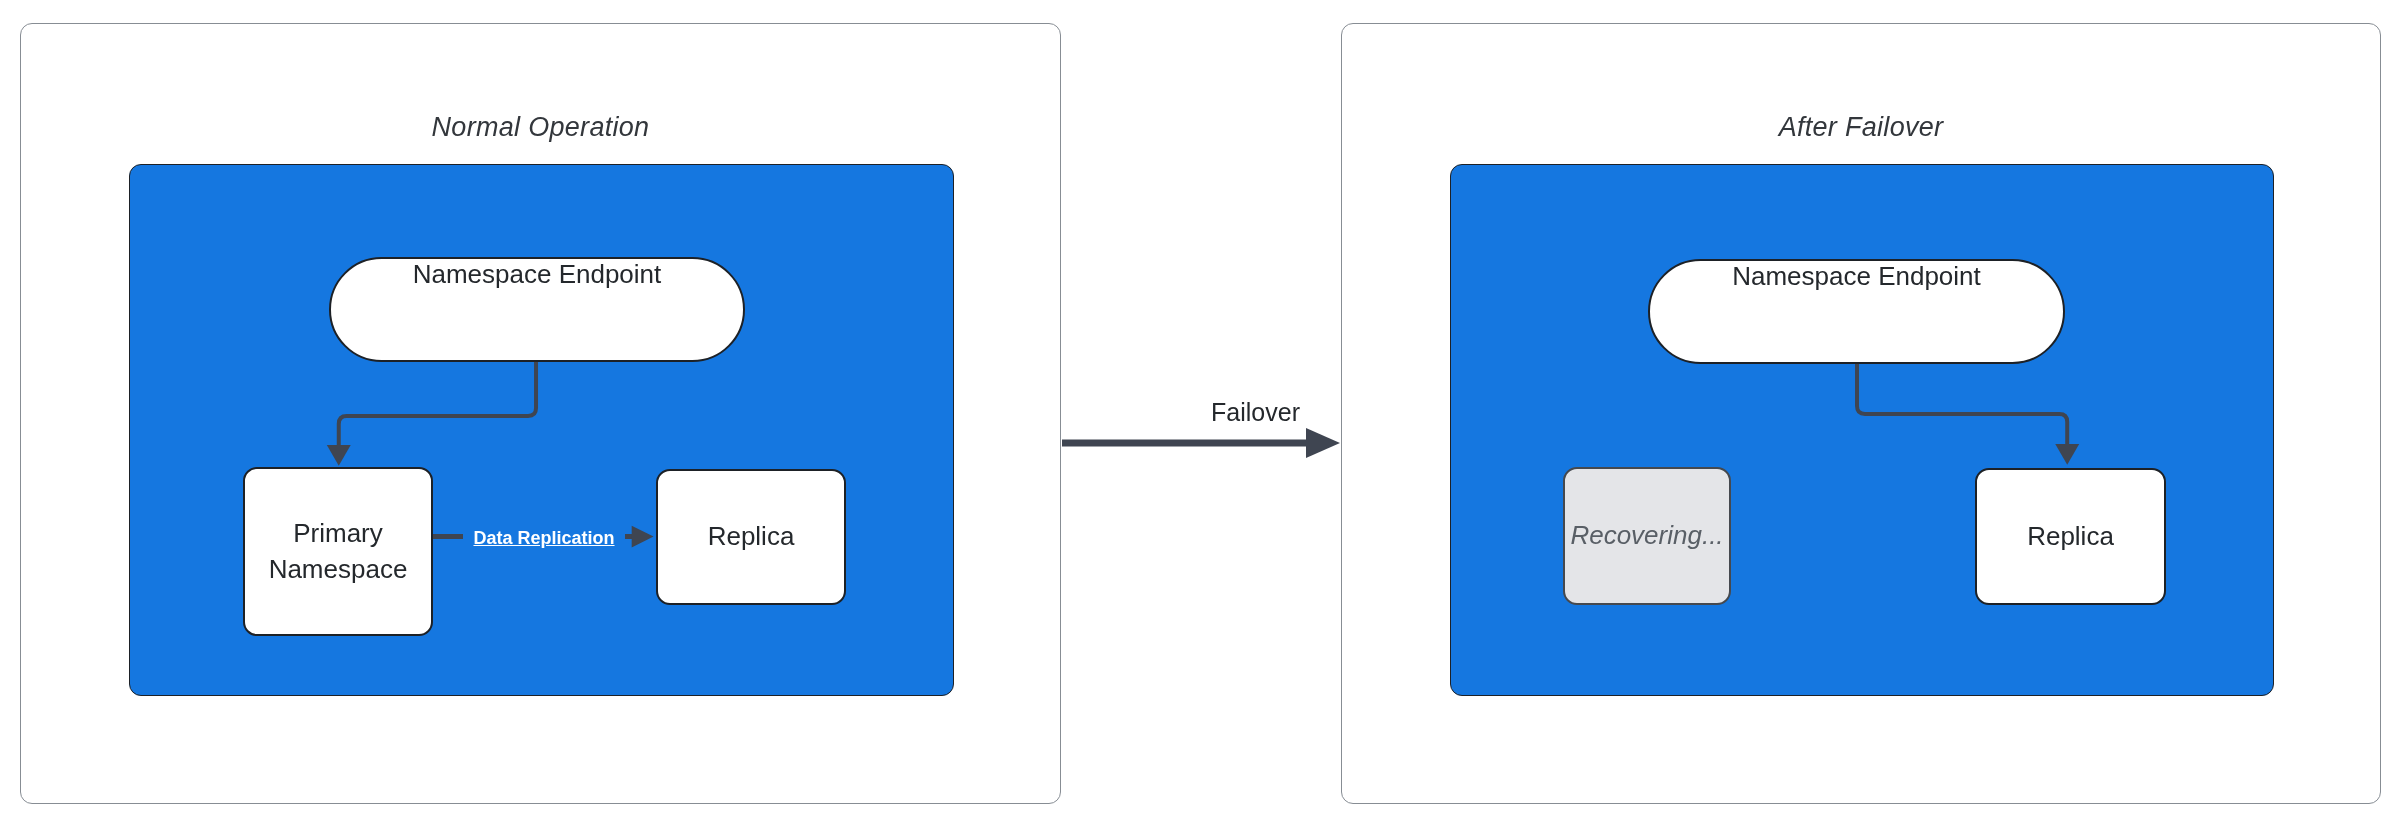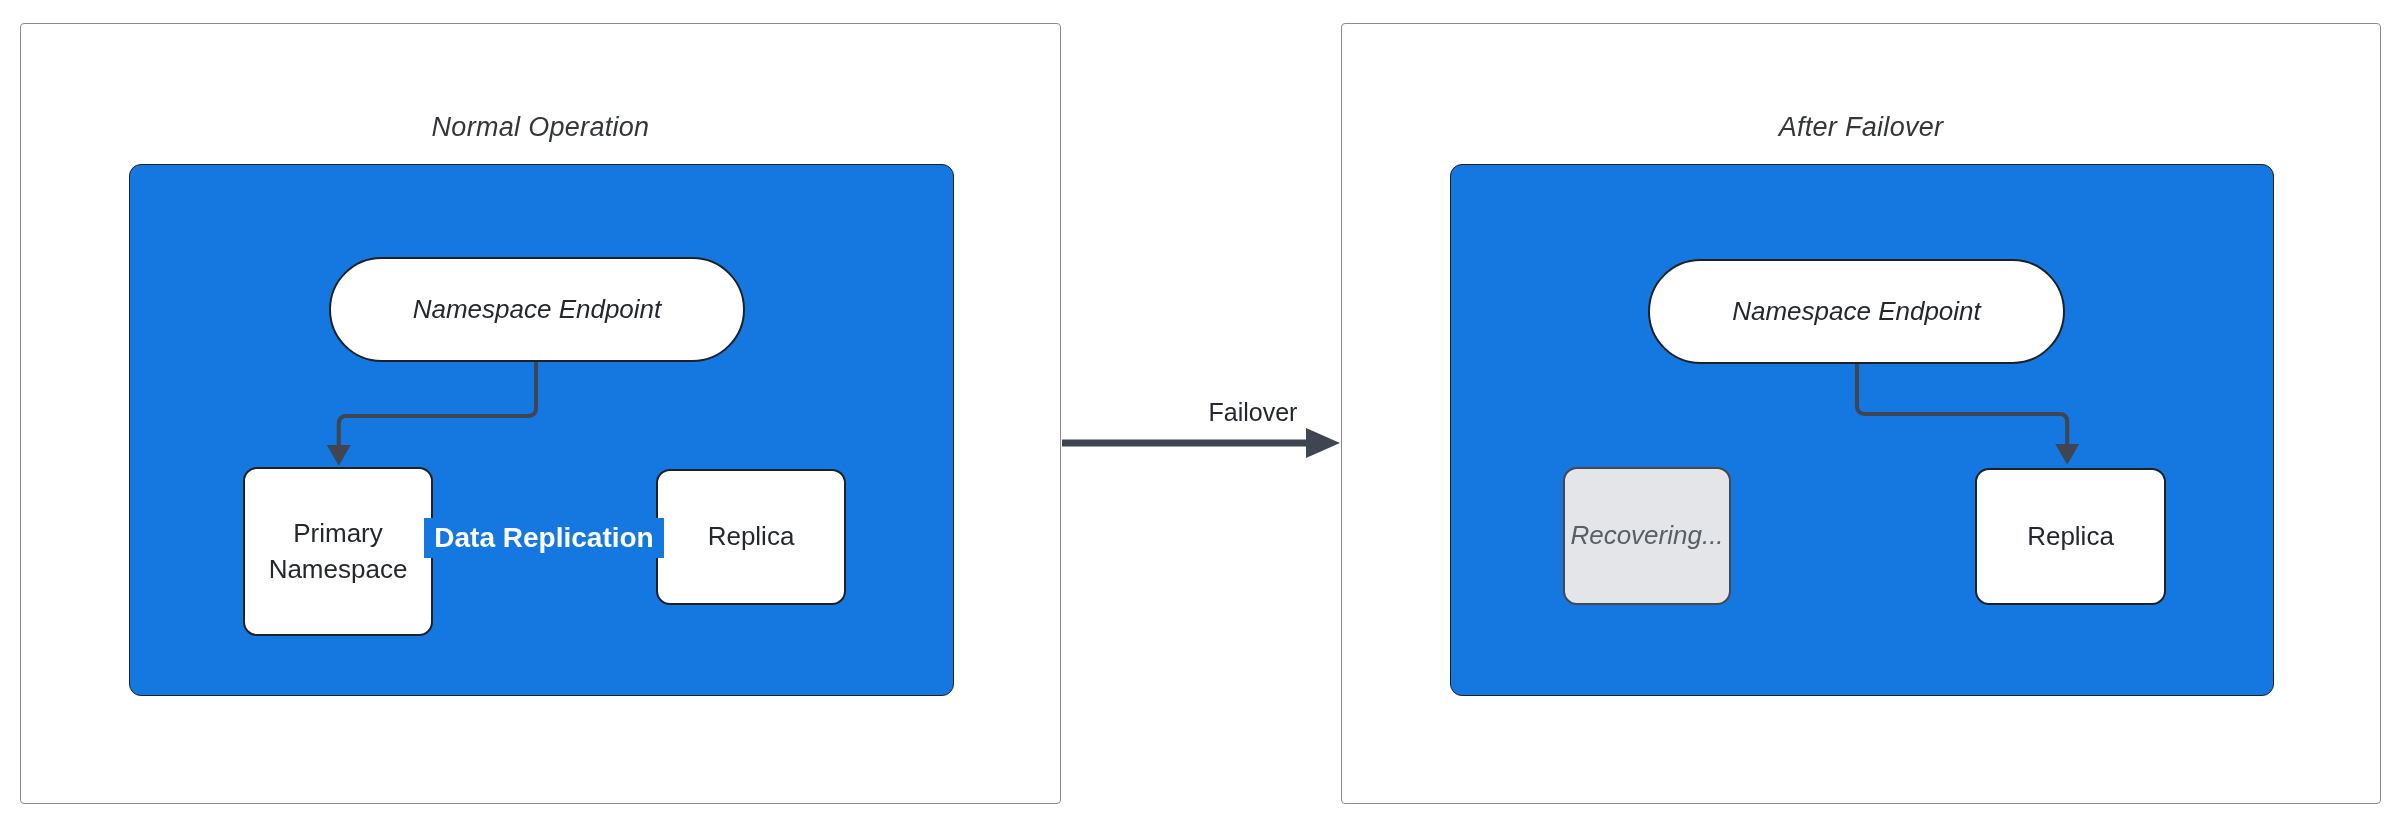--- a/index.html
+++ b/index.html
@@ -7,57 +7,57 @@
     --shape-border:#1d2126; --shape-fill:#ffffff; --connector:#3f4551;
     --text-dark:#24282c; --title-text:#33373c; --gray-fill:#e4e5e8;
     --gray-border:#45494f; --gray-text:#595f66; --edge-label-text:#ffffff;
   }
   *{box-sizing:border-box; margin:0; padding:0;}
   html,body{background:var(--canvas-bg);}
   body{font-family:"Liberation Sans","DejaVu Sans",sans-serif; color:var(--text-dark);}
   .canvas{position:relative; width:2407px; height:828px; background:var(--canvas-bg); overflow:hidden;}
 
   .panel{position:absolute; top:23px; width:1041px; height:781px;
-         border:1.5px solid var(--panel-border); border-radius:4px; background:var(--canvas-bg);}
+         border:1.5px solid var(--panel-border); border-radius:12px; background:var(--canvas-bg);}
   .panel.left{left:20px;}
   .panel.right{left:1341px; width:1040px;}
 
   .panel-title{position:absolute; left:0; right:0; top:88px; text-align:center;
                font-size:27px; font-style:italic; color:var(--title-text); letter-spacing:.3px;}
 
   .cluster{position:absolute; left:108px; top:140px; width:825px; height:532px;
            background:var(--blue-fill); border:1.5px solid var(--shape-border); border-radius:12px;}
   .panel.right .cluster{width:824px;}
 
   .pill{position:absolute; height:105px; background:var(--shape-fill);
         border:2.5px solid var(--shape-border); border-radius:999px;
-        display:flex; align-items:center; justify-content:center;
-        font-size:26px; color:var(--text-dark);font-style:italic;}
+        display:flex; justify-content:center;
+        font-size:26px; color:var(--text-dark);}
   .panel.left  .pill{left:199px; top:92px;  width:416px;}
   .panel.right .pill{left:197px; top:94px;  width:417px;}
 
   .node{position:absolute; background:var(--shape-fill);
         border:2.5px solid var(--shape-border); border-radius:14px;
         display:flex; align-items:center; justify-content:center; text-align:center;
         font-size:26px; line-height:1.35; color:var(--text-dark); padding:0 12px;}
   .node.primary {left:113px; top:302px; width:190px; height:169px;}
   .node.replica-l{left:526px; top:304px; width:190px; height:136px;}
   .node.recovering{left:112px; top:302px; width:168px; height:138px;
         background:var(--gray-fill); border-color:var(--gray-border);
         color:var(--gray-text); font-style:italic;}
   .node.replica-r{left:524px; top:303px; width:191px; height:137px;}
 
   svg.overlay{position:absolute; left:0; top:0; width:100%; height:100%; overflow:visible; pointer-events:none;}
 
   .edge-label-wrap{position:absolute; left:303px; top:352px; width:222px; height:42px;
         display:flex; align-items:center; justify-content:center;}
   .edge-label{background:var(--blue-fill); color:var(--edge-label-text);
-        font-weight:bold; font-size:28px; padding:4px 10px; white-space:nowrap;}
+        font-weight:bold; font-size:18px; padding:4px 10px; white-space:nowrap;text-decoration:underline;}
 
-  .failover-label{position:absolute; left:1153px; top:398px; width:200px; text-align:center;
+  .failover-label{position:absolute; left:1100px; top:398px; width:200px; text-align:right;
         font-size:25px; color:var(--text-dark);}
   .failover-svg{position:absolute; left:1050px; top:415px; width:300px; height:60px; overflow:visible;}
 </style>
 </head>
 <body>
 
 <div class="canvas">
 
   <div class="panel left">
     <div class="panel-title">Normal Operation</div>

